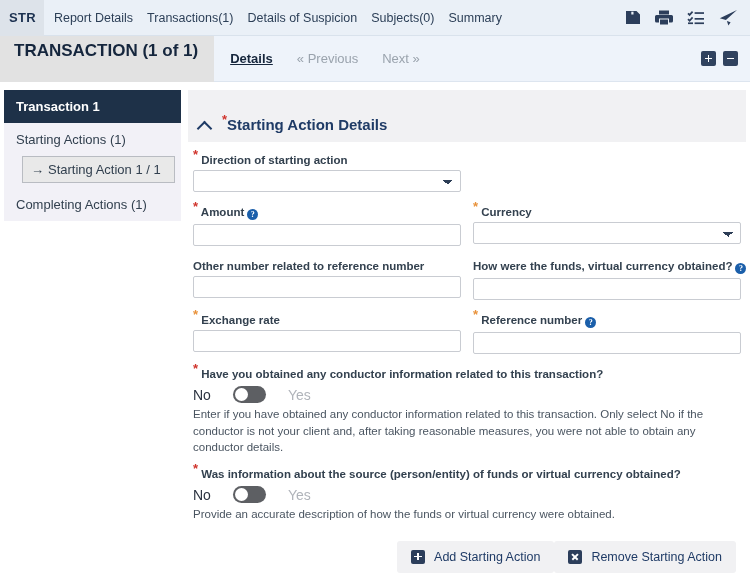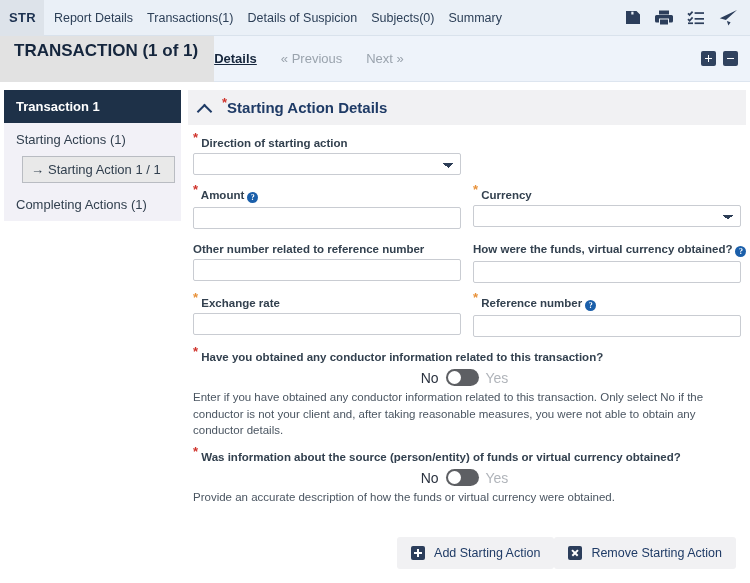--- a/index.html
+++ b/index.html
@@ -67,21 +67,21 @@
     padding: 0 16px 15px 14px;
     font-size: 17px;
     font-weight: bold;
     color: #15263d;
     white-space: nowrap;
   }
   .subnav {
     display: flex;
     align-items: center;
     gap: 24px;
-    padding-left: 0;
+    padding-left: 16px;
     flex: 1;
   }
   .subnav .details-link {
     font-size: 13px;
     font-weight: bold;
     color: #16263c;
     text-decoration: underline;
     white-space: nowrap;
   }
   .subnav .nav-muted {
@@ -170,21 +170,21 @@
     background: #ffffff;
     display: flex;
     flex-direction: column;
     min-width: 0;
   }
   .panel-head {
     background: #f1f1f3;
     display: flex;
     align-items: center;
     gap: 10px;
-    padding: 9px 14px 9px 10px;
+    padding: 26px 14px 9px 10px;
     margin: 8px 4px 0 5px;
   }
   .chev-up {
     width: 14px; height: 9px;
     position: relative;
     flex: 0 0 auto;
   }
   .chev-up::before {
     content: "";
     position: absolute;
@@ -261,23 +261,22 @@
   
   .tog-q {
     font-size: 11.5px;
     font-weight: bold;
     color: #33414f;
     margin: 4px 0 6px 0;
   }
   .tog-line {
     display: flex;
     align-items: center;
-    gap: 7px;
+    gap: 22px;
     margin-bottom: 3px;
-    justify-content: center;
   }
   .tog-no { font-size: 14px; color: #2b3340; }
   .tog-yes { font-size: 14px; color: #b0b4ba; }
   .switch {
     width: 33px; height: 17px;
     border-radius: 9px;
     background: #5d5f63;
     position: relative;
     flex: 0 0 auto;
   }

